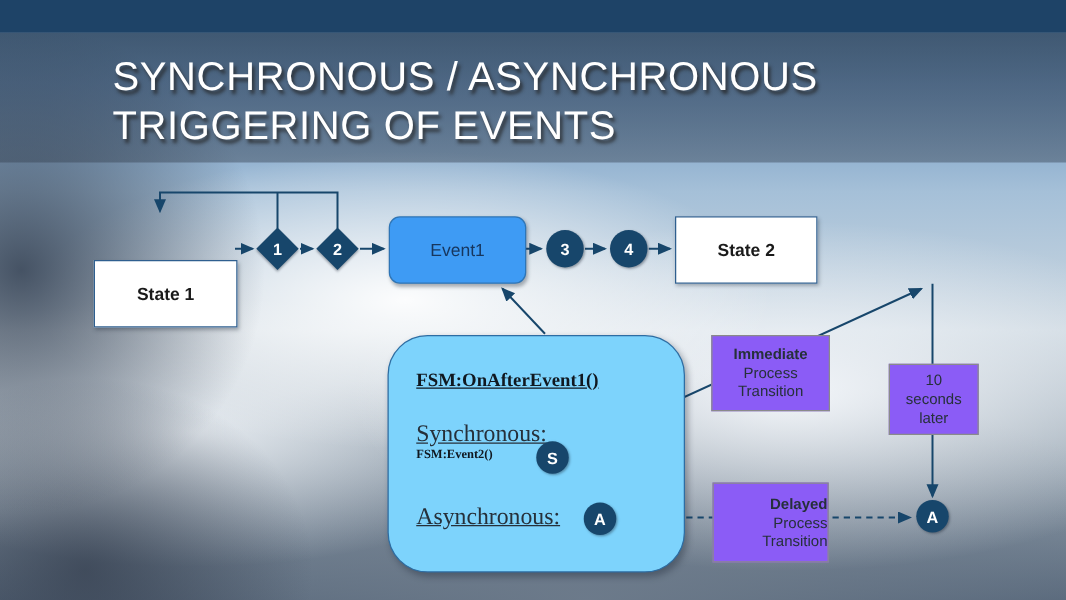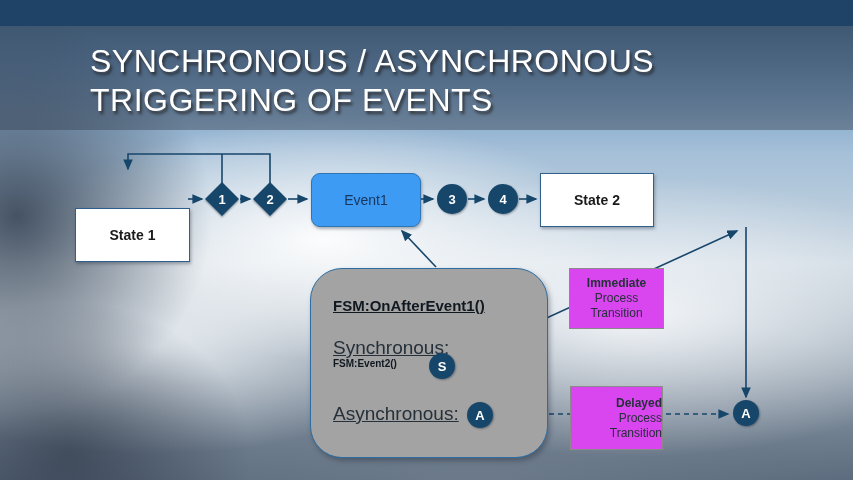--- a/index.html
+++ b/index.html
@@ -48,37 +48,38 @@
   .diamond-shape{position:absolute;inset:5px;background:#17466b;transform:rotate(45deg);box-shadow:1px 1px 2px rgba(20,30,45,.4);}
   .diamond-label,.circle-label{position:relative;color:#fff;font-size:13px;font-weight:bold;z-index:1;}
   .step-circle{
     position:absolute;width:30px;height:30px;border-radius:50%;background:#17466b;
     display:flex;align-items:center;justify-content:center;
     box-shadow:1px 1px 2px rgba(20,30,45,.4);
   }
   
   .fsm-panel{
     position:absolute;left:310px;top:268px;width:236px;height:188px;border-radius:32px;
-    background:#a3a3a3;border:1.5px solid #2d6da3;
+    background:#7dd3fc;border:1.5px solid #2d6da3;
     box-shadow:2px 3px 5px rgba(25,35,50,.35);
+    font-family:Liberation Serif, serif;
   }
   .fsm-title{position:absolute;left:22px;top:28px;font-size:15px;font-weight:bold;color:#101820;text-decoration:underline;}
   .fsm-label{position:absolute;left:22px;font-size:19px;color:#26303a;text-decoration:underline;}
   .fsm-code{position:absolute;left:22px;font-size:10px;font-weight:bold;color:#101820;}
   .sync-label{top:68px;} .sync-code{top:89px;}
   .async-label{top:134px;text-align:center;} .async-code{top:147px;}
   .badge{
     position:absolute;width:26px;height:26px;border-radius:50%;background:#17466b;
     color:#fff;font-size:13px;font-weight:bold;
     display:flex;align-items:center;justify-content:center;
     box-shadow:1px 1px 2px rgba(20,30,45,.4);
   }
   
   .callout{
-    position:absolute;background:#d946ef;border:1px solid #8a8a8a;
+    position:absolute;background:#8b5cf6;border:1px solid #8a8a8a;
     display:flex;flex-direction:column;align-items:center;justify-content:center;
     font-size:12px;line-height:15px;color:#26303a;text-align:center;
   }
   .callout .b{font-weight:bold;}
 </style>
 </head>
 <body>
 
 <div class="slide">
 
@@ -153,20 +154,25 @@
   <div class="badge" style="left:467px;top:402px;">
     <span>A</span>
   </div>
 
   <div class="callout" style="left:569px;top:268px;width:93px;height:59px;">
     <span class="b">Immediate</span>
     <span>Process</span>
     <span>Transition</span>
   </div>
 
+  <div class="callout" style="left:711px;top:291px;width:70px;height:55px;">
+    <span>10</span>
+    <span>seconds</span>
+    <span>later</span>
+  </div>
 
   <div class="callout" style="left:570px;top:386px;width:91px;height:62px;align-items:flex-end;">
     <span class="b">Delayed</span>
     <span>Process</span>
     <span>Transition</span>
   </div>
 
   <div class="badge" style="left:733px;top:400px;">
     <span>A</span>
   </div>

